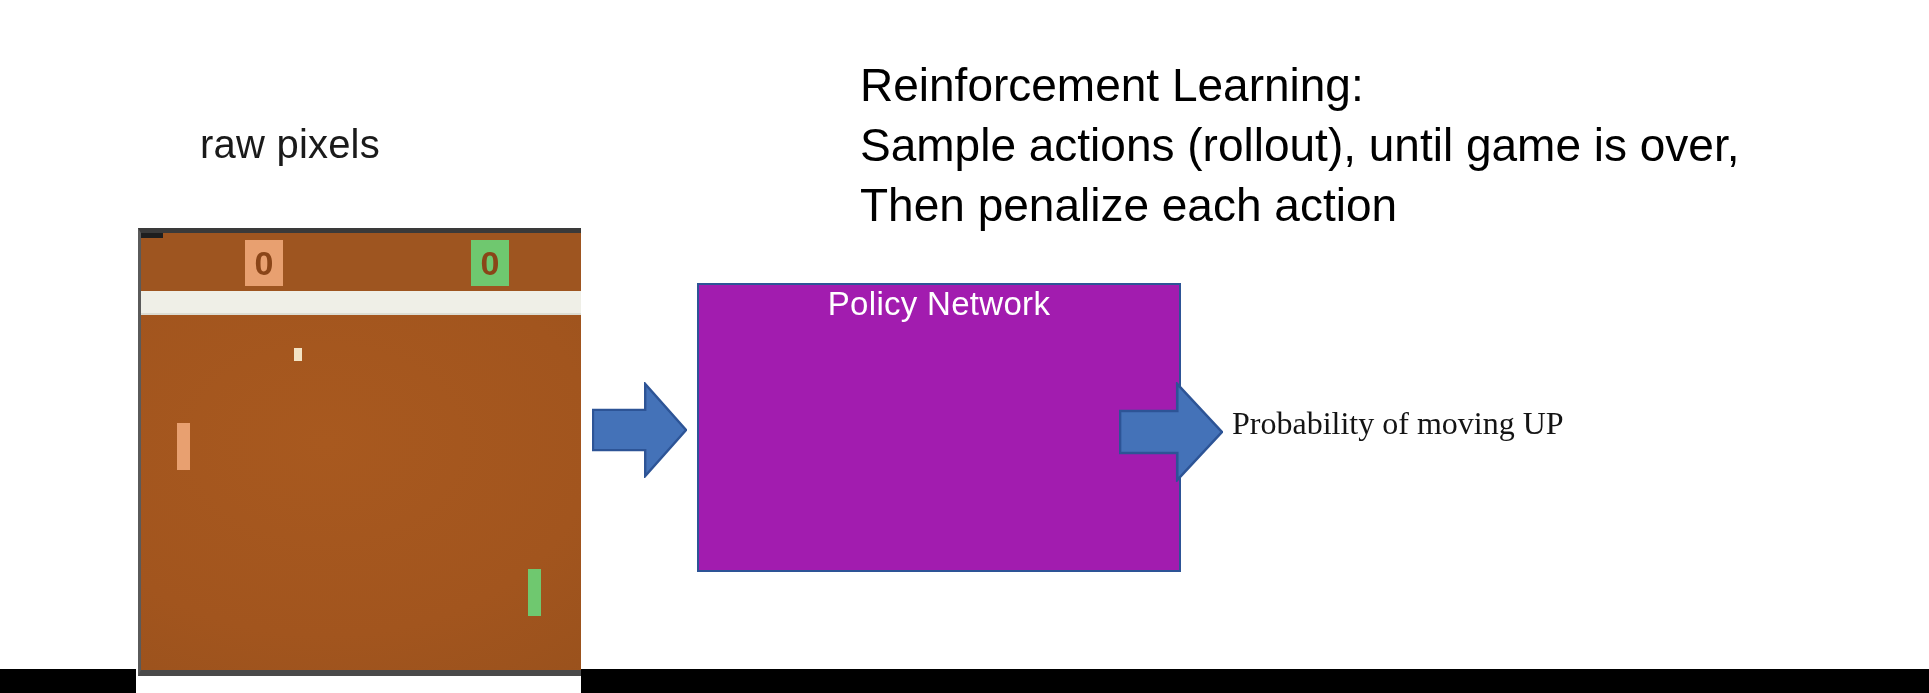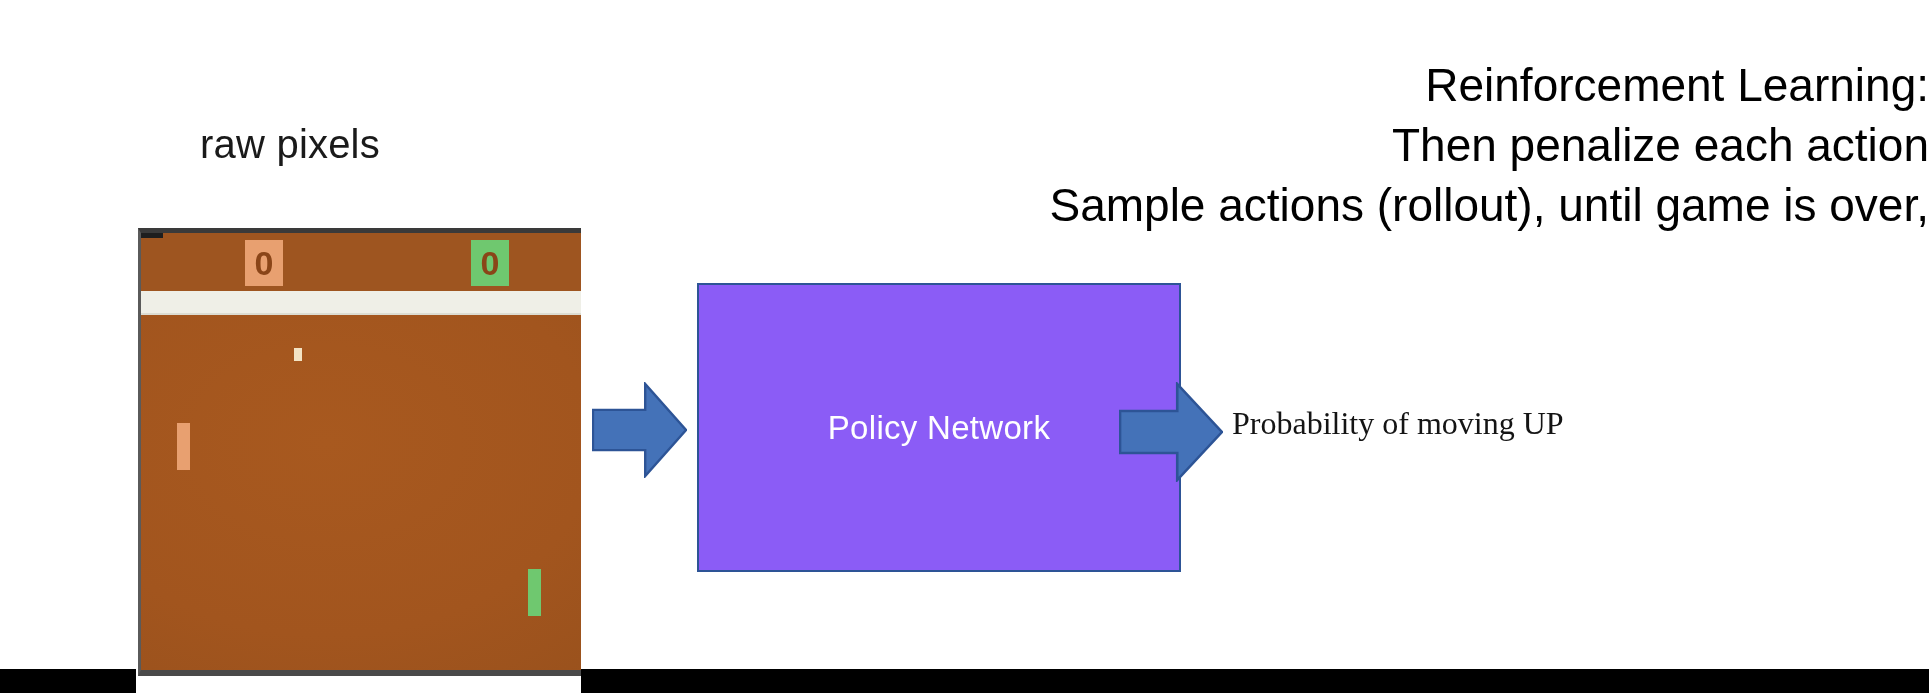--- a/index.html
+++ b/index.html
@@ -132,42 +132,42 @@
     display: block;
   }
 
   
   .policy-box {
     position: absolute;
     left: 697px;
     top: 283px;
     width: 484px;
     height: 289px;
-    background: #8b5cf6;
+    background: #a21caf;
     border: 2px solid #2d5496;
     box-sizing: border-box;
     display: flex;
-    align-items: center;
+    align-items: flex-start;
     justify-content: center;
   }
   .policy-box-label {
     color: #ffffff;
     font-size: 33px;
     font-family: "Liberation Sans", sans-serif;
     letter-spacing: 0.3px;
     white-space: nowrap;
   }
 
   
   .headline {
     position: absolute;
     left: 860px;
     top: 56px;
     width: 1069px;
-    text-align: right;
+    text-align: left;
     font-family: "Liberation Sans", sans-serif;
     font-size: 46px;
     line-height: 1.30;
     color: #000000;
   }
   .headline-line { display: block; white-space: nowrap; }
 
   
   .output-text {
     position: absolute;
@@ -218,20 +218,20 @@
 </div>
 
 <div class="arrow-wrap arrow-2">
   <svg class="arrow-poly" viewBox="0 0 100 100" preserveAspectRatio="none">
     <polygon points="1,29 56,29 56,2 99,50 56,98 56,71 1,71" fill="#4472b8" stroke="#2d5496" stroke-width="2.5"></polygon>
   </svg>
 </div>
 
 <div class="headline">
   <span class="headline-line">Reinforcement Learning:</span>
+  <span class="headline-line">Sample actions (rollout), until game is over,</span>
   <span class="headline-line">Then penalize each action</span>
-  <span class="headline-line">Sample actions (rollout), until game is over,</span>
 </div>
 
 <div class="output-text">Probability of moving UP</div>
 
 <div class="bottom-bar bottom-bar-left"></div>
 <div class="bottom-bar bottom-bar-right"></div>
 
 </body></html>

